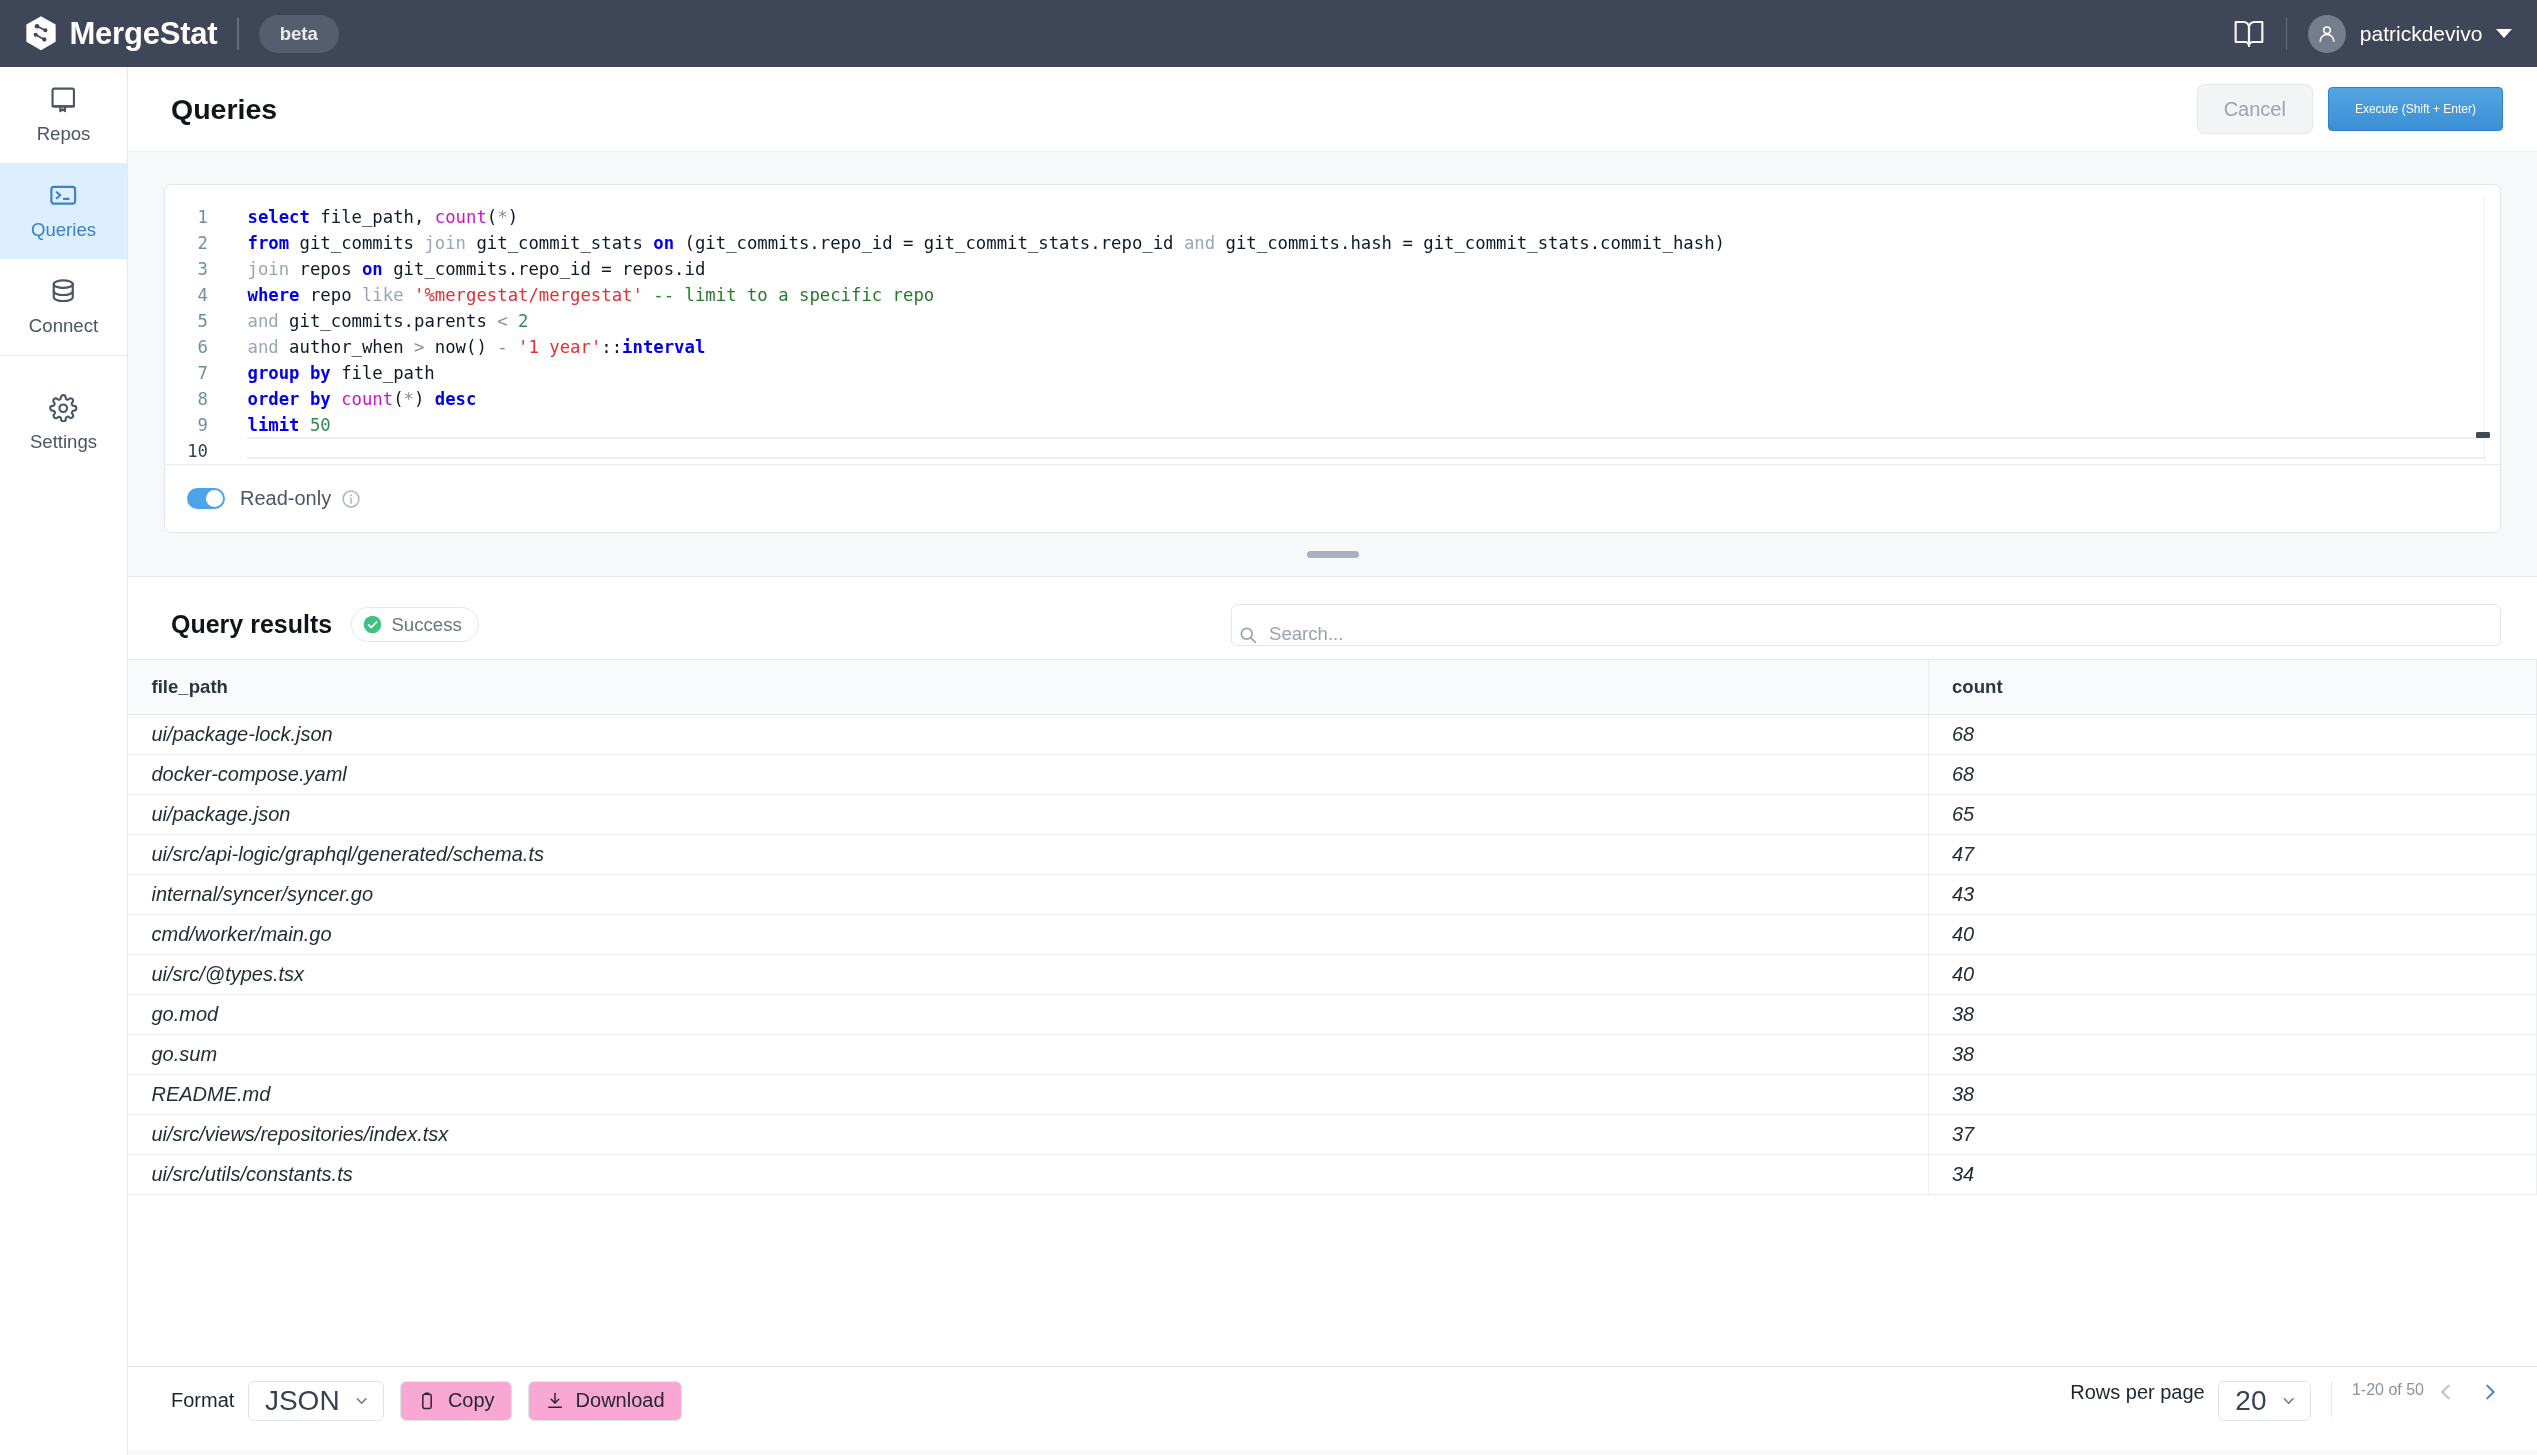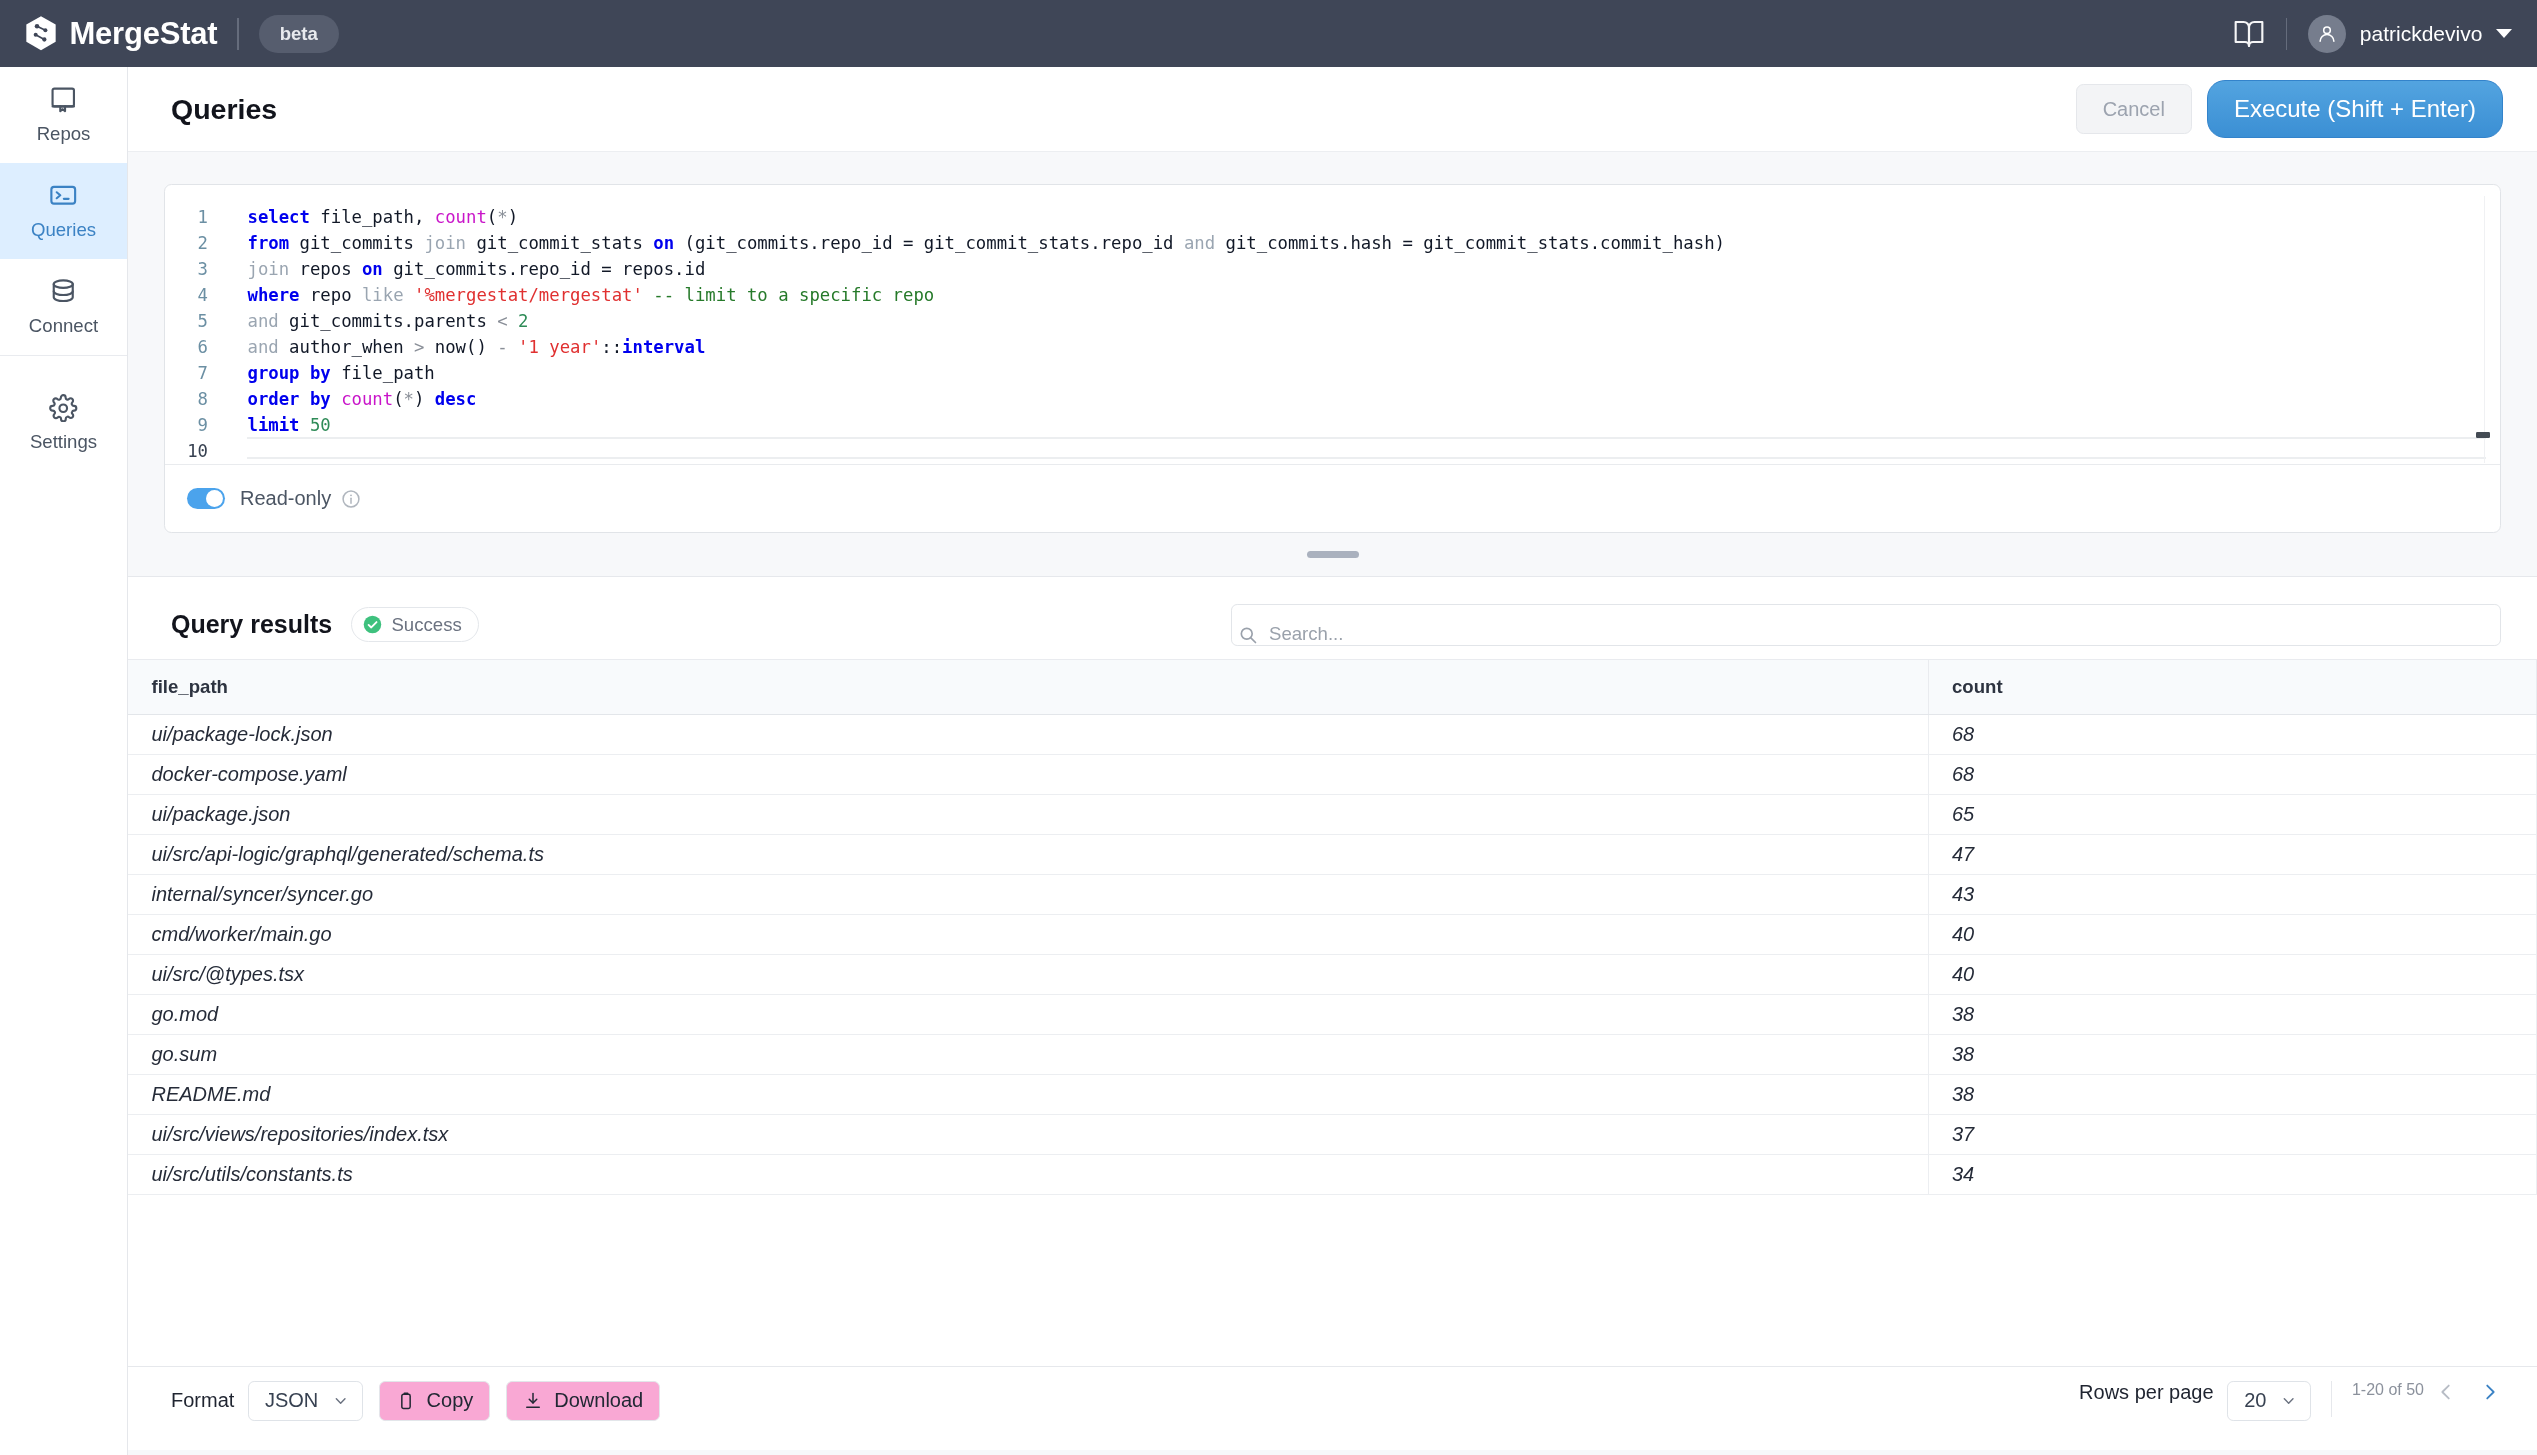--- a/index.html
+++ b/index.html
@@ -86,22 +86,22 @@
   .page-title { font-size: 28.5px; font-weight: 700; color: #12141c; }
   .head-actions { margin-left: auto; display: flex; align-items: center; gap: 15px; }
   .btn-cancel {
     background: #f3f4f6; color: #9ca3af;
     border: 1.2px solid #e5e7eb; border-radius: 7.4px;
     font-size: 20px; padding: 12.4px 26px; cursor: pointer;
     font-family: inherit;
   }
   .btn-exec {
     background: linear-gradient(180deg,#53a4e0 0%,#3b8fd4 100%);
-    color: #ffffff; border: 1.2px solid #3383cb; border-radius: 18px;
-    font-size: 24px; padding: 14px 26px; cursor: pointer;
+    color: #ffffff; border: 1.2px solid #3383cb; border-radius: 4px;
+    font-size: 12px; padding: 14px 26px; cursor: pointer;
     font-family: inherit; font-weight: 400;
   }
 
   
   .editor-wrap { padding: 32px 36px 0 36px; }
   .editor-card {
     background: #ffffff; border: 1.2px solid #e1e4e8; border-radius: 7.4px;
     overflow: hidden; position: relative;
   }
   .code-area {
@@ -218,21 +218,21 @@
     height: 68px; background: #ffffff;
     border-top: 1.2px solid #e6e8ec;
     display: flex; align-items: center; padding: 0 25px 0 43px;
   }
   .fmt-label { font-size: 20px; color: #1f2430; font-weight: 400; }
   .select-box {
     margin-left: 13.6px; border: 1.2px solid #dfe3e8; border-radius: 6.2px;
     height: 40px; display: flex; align-items: center; gap: 13.6px;
     padding: 0 12.4px 0 16px; cursor: pointer; background: #ffffff;
   }
-  .select-box .val { font-size: 20px; color: #374151; }
+  .select-box .val { font-size: 28px; color: #374151; }
   .gbtn {
     margin-left: 16px; background: #f9a8d4; border: 1.2px solid #e3e6ea;
     border-radius: 6.2px; height: 40px; display: flex; align-items: center;
     gap: 11px; padding: 0 16px; cursor: pointer;
     font-size: 20px; color: #222834; font-family: inherit;
   }
   .foot-right { margin-left: auto; display: flex; align-items: flex-start; }
   .rpp-label { font-size: 20px; color: #1f2430; }
   .foot-sep { width: 1.2px; height: 36px; background: #e6e8ec; margin: 0 20px; }
   .page-range { font-size: 16px; color: #8b919c; }

